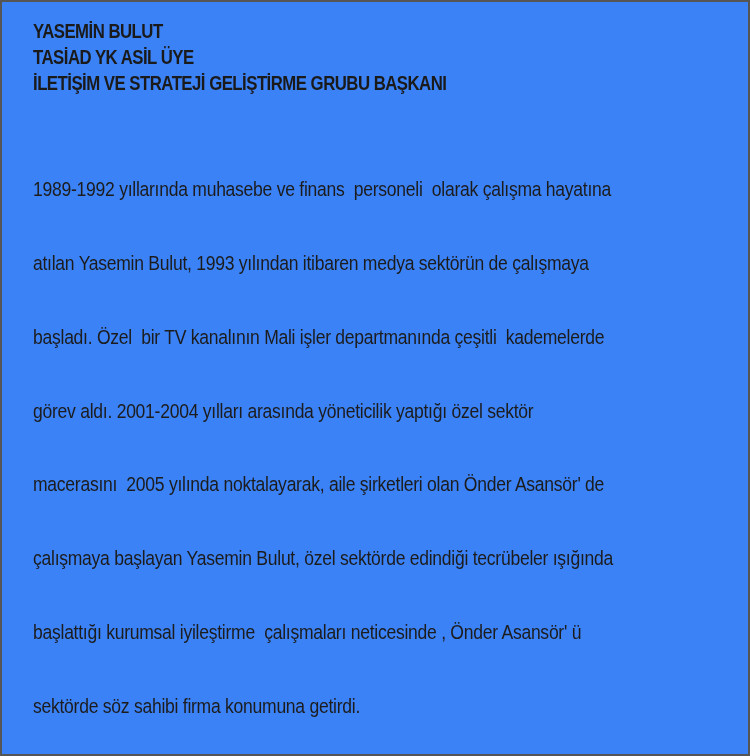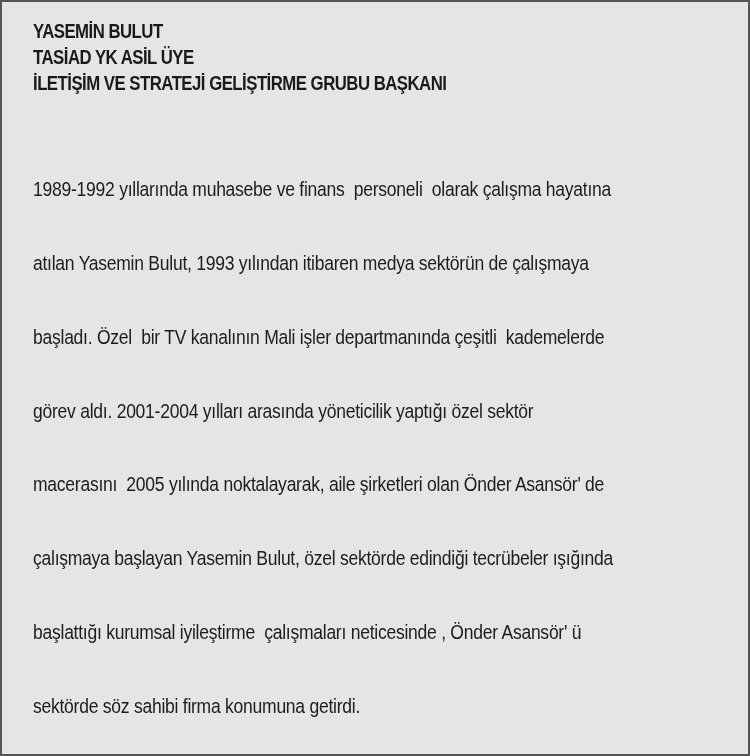--- a/index.html
+++ b/index.html
@@ -11,21 +11,21 @@
       width: 750px;
       height: 756px;
       overflow: hidden;
     }
     .page {
       position: relative;
       width: 750px;
       height: 756px;
       box-sizing: border-box;
       border: 2px solid #555555;
-      background: #e5e5e5;
+      background: #3b82f6;
       color: #1a1a1a;
     }
     .heading {
       position: absolute;
       left: 31px;
       top: 16px;
       margin: 0;
       font-family: "Liberation Sans", sans-serif;
       font-weight: bold;
       font-size: 19.5px;

